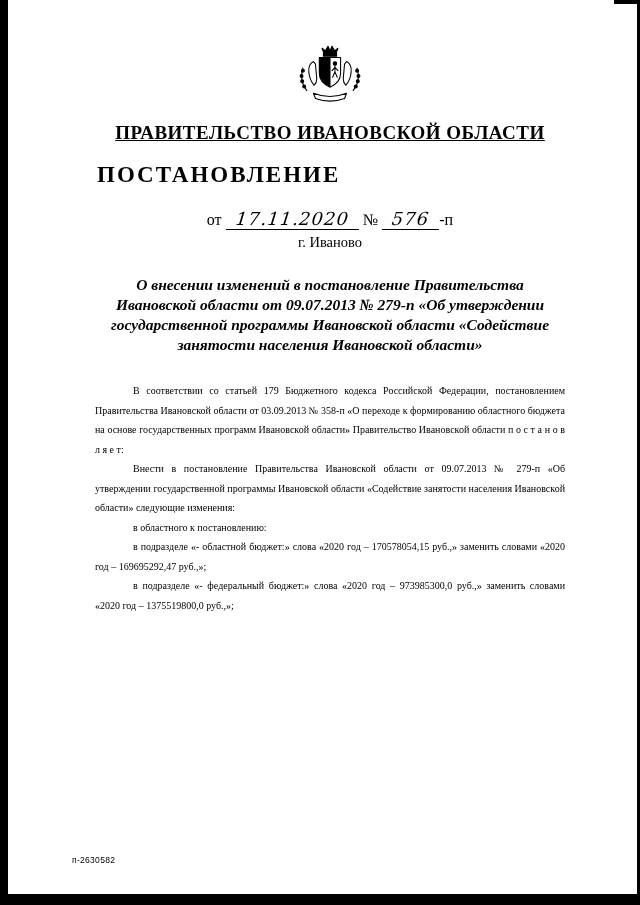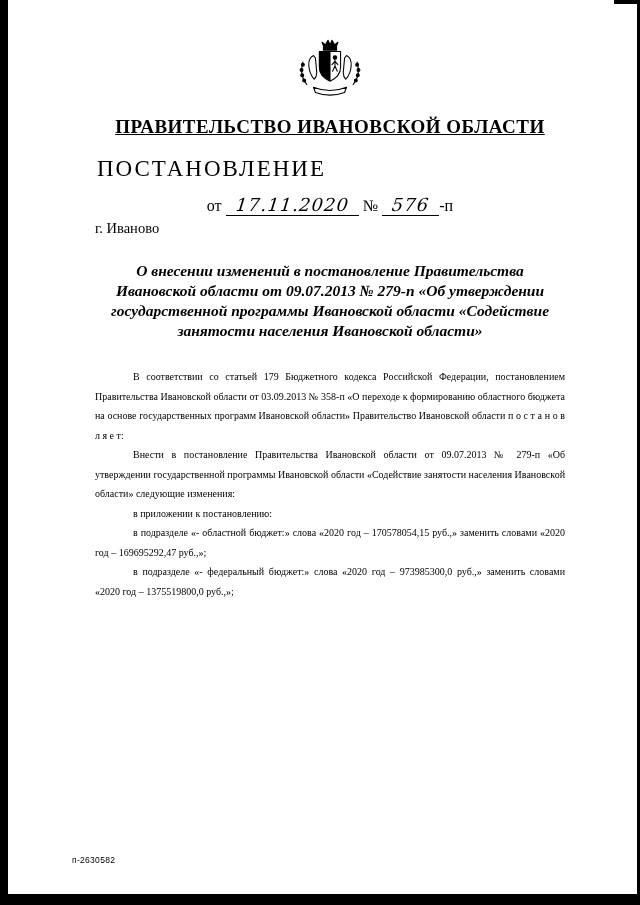--- a/index.html
+++ b/index.html
@@ -13,40 +13,40 @@
     overflow: hidden;
   }
   
   .edge-left   { position: absolute; left: 0; top: 0; width: 8px; height: 905px; background: #000; }
   .edge-bottom { position: absolute; left: 0; bottom: 0; width: 640px; height: 11px; background: #000; }
   .edge-right  { position: absolute; right: 0; top: 0; width: 3px; height: 905px; background: #000; }
   .edge-top-r  { position: absolute; right: 0; top: 0; width: 26px; height: 4px; background: #000; }
 
   .page {
     position: absolute;
-    left: 95px; top: 38px;
+    left: 95px; top: 44px;
     width: 470px;
   }
 
   .emblem-wrap { text-align: center; margin-bottom: 10px; }
   .emblem-wrap svg { display: inline-block; }
 
   .org-name {
     text-align: center;
     font-weight: bold;
     font-size: 19px;
     letter-spacing: 0.5px;
     text-decoration: underline;
     margin: 6px 0 18px 0;
   }
   .doc-type {
-    font-weight: normal;
+    font-weight: bold;
     font-size: 23px;
     letter-spacing: 2px;
-    margin: 0 0 14px 2px;
+    margin: 0 0 22px 2px;
   }
   .date-line {
     text-align: center;
     font-size: 16px;
     margin-bottom: 4px;
     white-space: nowrap;
   }
   .hand {
     font-family: "DejaVu Serif", serif;
     font-style: italic;
@@ -55,20 +55,21 @@
     transform: skewX(-6deg);
     letter-spacing: 1px;
   }
   .u-line {
     display: inline-block;
     border-bottom: 1.3px solid #000;
     padding: 0 10px 1px 10px;
     line-height: 1;
   }
   .city {
+    text-align: center;
     font-size: 14.5px;
     margin-bottom: 24px;
   }
   .doc-title {
     font-weight: bold;
     font-size: 15.5px;
     line-height: 20px;
     text-align: center;
     margin: 0 auto 26px auto;
     max-width: 462px;
@@ -145,20 +146,20 @@
     <span class="u-line"><span class="hand">576</span></span><span>-п</span>
   </div>
 
   <div class="city">г. Иваново</div>
 
   <div class="doc-title">О внесении изменений в постановление Правительства Ивановской области от 09.07.2013 № 279-п «Об утверждении государственной программы Ивановской области «Содействие занятости населения Ивановской области»</div>
 
   <div class="body-text">
     <p>В соответствии со статьей 179 Бюджетного кодекса Российской Федерации, постановлением Правительства Ивановской области от 03.09.2013 № 358-п «О переходе к формированию областного бюджета на основе государственных программ Ивановской области» Правительство Ивановской области п о с т а н о в л я е т:</p>
     <p>Внести в постановление Правительства Ивановской области от 09.07.2013 № 279-п «Об утверждении государственной программы Ивановской области «Содействие занятости населения Ивановской области» следующие изменения:</p>
-    <p>в приложении к постановлению:</p>
+    <p>в областного к постановлению:</p>
     <p>в подразделе «- областной бюджет:» слова «2020 год – 170578054,15 руб.,» заменить словами «2020 год – 169695292,47 руб.,»;</p>
     <p>в подразделе «- федеральный бюджет:» слова «2020 год – 973985300,0 руб.,» заменить словами «2020 год – 1375519800,0 руб.,»;</p>
   </div>
 
 </div>
 
 <div class="footer-code">п-2630582</div>
 
 </body></html>

